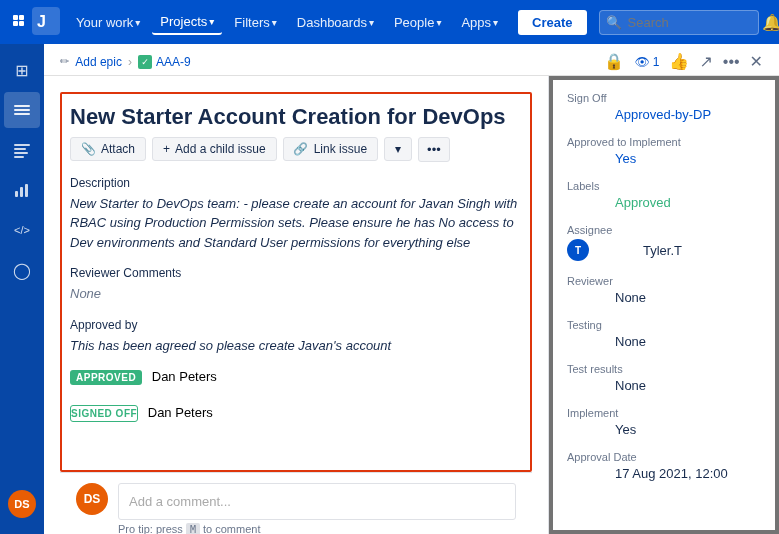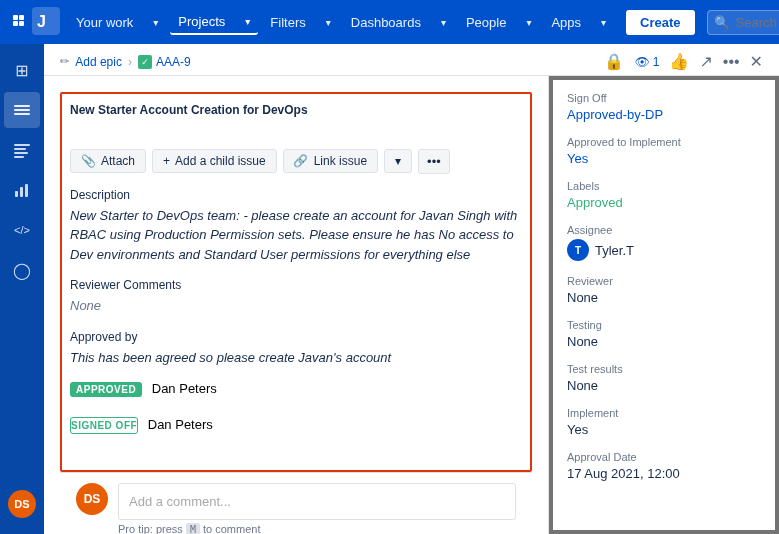--- a/index.html
+++ b/index.html
@@ -10,21 +10,21 @@
       background: #0052cc;
       height: 44px;
       display: flex;
       align-items: center;
       padding: 0 12px;
       gap: 4px;
       color: #fff;
     }
     .nav-grid-icon { width: 28px; height: 28px; display: flex; align-items: center; justify-content: center; cursor: pointer; border-radius: 3px; }
     .nav-logo { width: 30px; height: 30px; margin-right: 4px; }
-    .nav-item { color: rgba(255,255,255,0.9); font-size: 13px; padding: 4px 8px; border-radius: 3px; cursor: pointer; display: flex; align-items: center; gap: 20px; white-space: nowrap; }
+    .nav-item { color: rgba(255,255,255,0.9); font-size: 13px; padding: 4px 8px; border-radius: 3px; cursor: pointer; display: flex; align-items: center; gap: 2px; white-space: nowrap; }
     .nav-item.active { color: #fff; border-bottom: 2px solid #fff; }
     .nav-chevron { font-size: 10px; }
     .nav-spacer { flex: 1; }
     .nav-search {
       background: rgba(255,255,255,0.15);
       border: 1px solid rgba(255,255,255,0.3);
       border-radius: 4px;
       color: rgba(255,255,255,0.8);
       padding: 4px 8px 4px 28px;
       font-size: 13px;
@@ -93,21 +93,21 @@
     .issue-left {
       flex: 1;
       background: #fff;
       padding: 16px 16px 8px;
       overflow-y: auto;
       border-right: 1px solid #dfe1e6;
       position: relative;
     }
     .issue-left-inner { border: 2px solid #de350b; border-radius: 2px; padding: 8px; min-height: 380px; position: relative; }
 
-    .issue-title { font-size: 12px; font-weight: 600; color: #172b4d; margin-bottom: 30px; line-height: 1.4; }
+    .issue-title { font-size: 22px; font-weight: 600; color: #172b4d; margin-bottom: 4px; line-height: 1.4; }
 
     .toolbar { display: flex; align-items: center; gap: 6px; margin-bottom: 14px; flex-wrap: wrap; }
     .toolbar-btn {
       border: 1px solid #dfe1e6;
       background: #f4f5f7;
       border-radius: 3px;
       padding: 4px 10px;
       font-size: 12px;
       color: #172b4d;
       cursor: pointer;
@@ -144,21 +144,21 @@
     .issue-right {
       width: 230px;
       background: #fff;
       padding: 12px 14px;
       overflow-y: auto;
       border: 4px solid #737373;
     }
 
     .meta-item { margin-bottom: 14px; }
     .meta-label { font-size: 11px; color: #6b778c; margin-bottom: 3px; font-weight: 500; }
-    .meta-value { font-size: 13px; color: #172b4d; }
+    .meta-value { font-size: 13px; color: #172b4d; margin-left: 48px; }
     .meta-value.link { color: #0052cc; cursor: pointer; }
     .meta-value.green { color: #36b37e; }
 
     .assignee-row { display: flex; align-items: center; gap: 6px; }
     .assignee-avatar { width: 22px; height: 22px; border-radius: 50%; background: #0052cc; color: #fff; display: flex; align-items: center; justify-content: center; font-size: 10px; font-weight: 700; }
   </style>
 </head>
 <body>
 
 <nav class="top-nav">

